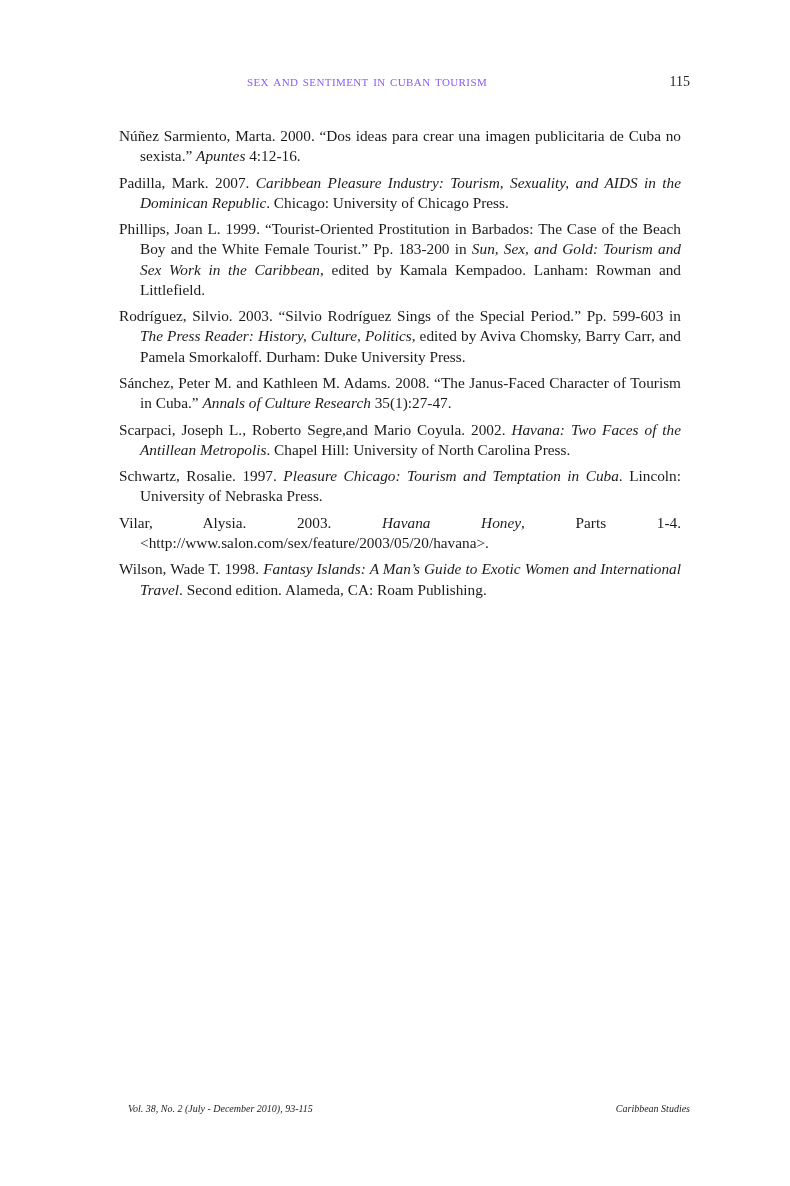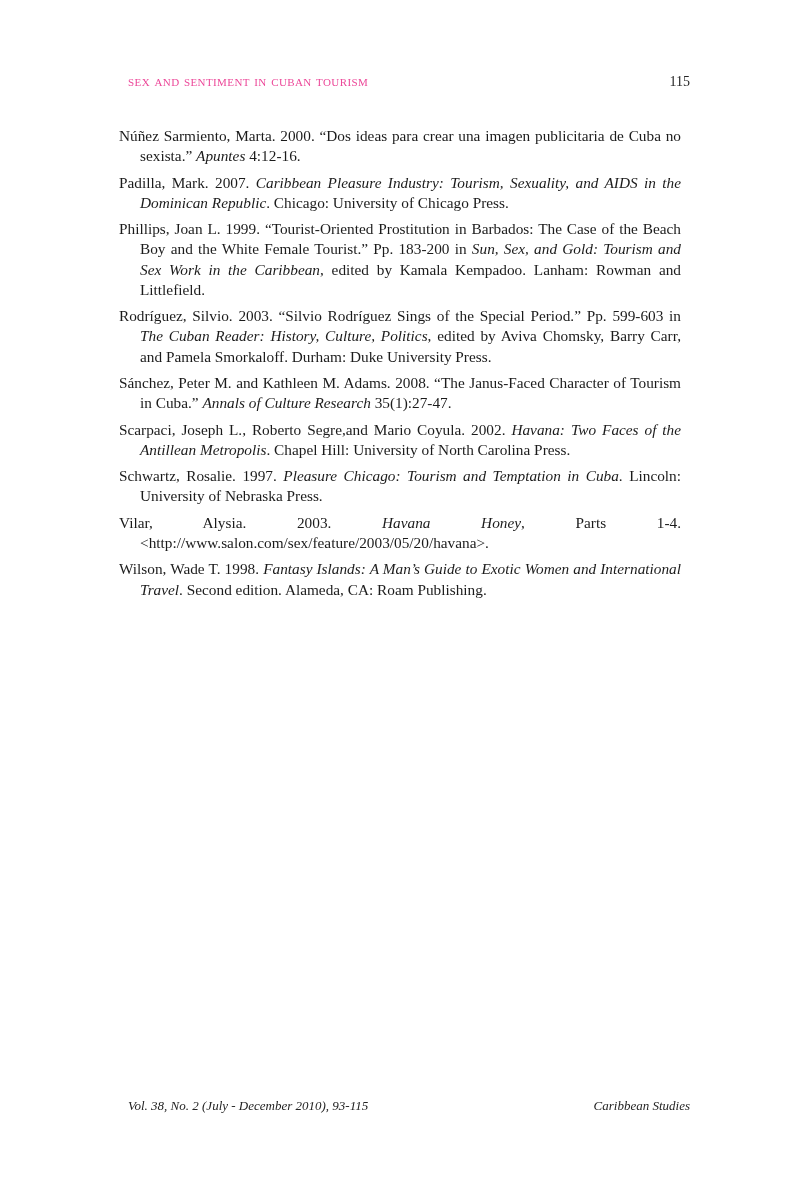--- a/index.html
+++ b/index.html
@@ -27,24 +27,24 @@
     right: 100px;
     top: 72px;
     height: 28px;
     display: flex;
     align-items: baseline;
     justify-content: flex-start;
   }
 
   .running-head-title {
     flex: 1 1 auto;
-    text-align: left;
+    text-align: center;
     font-size: 16.2px;
     letter-spacing: 0.4px;
-    color: #ec4899;
+    color: #8b5cf6;
     font-variant: small-caps;
     text-transform: lowercase;
     white-space: nowrap;
   }
   
   .running-head-title::first-letter { font-size: 1em; }
 
   .running-head-folio {
     flex: 0 0 auto;
     width: 54px;
@@ -81,42 +81,42 @@
 
   
   .footer {
     position: absolute;
     left: 128px;
     right: 100px;
     bottom: 72px;
     display: flex;
     align-items: baseline;
     justify-content: space-between;
-    font-size: 13px;
+    font-size: 10px;
     font-style: italic;
     color: #232323;
   }
 
   .footer-right { text-align: right; }
 </style>
 </head>
 <body>
 
 <div class="page">
 
   <div class="running-head">
     <div class="running-head-title">Sex and Sentiment in Cuban Tourism</div>
     <div class="running-head-folio">115</div>
   </div>
 
   <div class="refs">
       <p class="ref">Núñez Sarmiento, Marta. 2000. “Dos ideas para crear una imagen publicitaria de Cuba no sexista.” <i>Apuntes</i> 4:12-16.</p>
       <p class="ref">Padilla, Mark. 2007. <i>Caribbean Pleasure Industry: Tourism, Sexuality, and AIDS in the Dominican Republic</i>. Chicago: University of Chicago Press.</p>
       <p class="ref">Phillips, Joan L. 1999. “Tourist-Oriented Prostitution in Barbados: The Case of the Beach Boy and the White Female Tourist.” Pp. 183-200 in <i>Sun, Sex, and Gold: Tourism and Sex Work in the Caribbean</i>, edited by Kamala Kempadoo. Lanham: Rowman and Littlefield.</p>
-      <p class="ref">Rodríguez, Silvio. 2003. “Silvio Rodríguez Sings of the Special Period.” Pp. 599-603 in <i>The Cuban Reader: History, Culture, Politics</i>, edited by Aviva Chomsky, Barry Carr, and Pamela Smorkaloff. Durham: Duke University Press.</p>
+      <p class="ref">Rodríguez, Silvio. 2003. “Silvio Rodríguez Sings of the Special Period.” Pp. 599-603 in <i>The Press Reader: History, Culture, Politics</i>, edited by Aviva Chomsky, Barry Carr, and Pamela Smorkaloff. Durham: Duke University Press.</p>
       <p class="ref">Sánchez, Peter M. and Kathleen M. Adams. 2008. “The Janus-Faced Character of Tourism in Cuba.” <i>Annals of Culture Research</i> 35(1):27-47.</p>
       <p class="ref">Scarpaci, Joseph L., Roberto Segre,and Mario Coyula. 2002. <i>Havana: Two Faces of the Antillean Metropolis</i>. Chapel Hill: University of North Carolina Press.</p>
       <p class="ref">Schwartz, Rosalie. 1997. <i>Pleasure Chicago: Tourism and Temptation in Cuba</i>. Lincoln: University of Nebraska Press.</p>
       <p class="ref">Vilar, Alysia. 2003. <i>Havana Honey</i>, Parts 1-4. &lt;http://www.salon.com/sex/feature/2003/05/20/havana&gt;.</p>
       <p class="ref">Wilson, Wade T. 1998. <i>Fantasy Islands: A Man’s Guide to Exotic Women and International Travel</i>. Second edition. Alameda, CA: Roam Publishing.</p>
     </div>
 
   <div class="footer">
     <div class="footer-left">Vol. 38, No. 2 (July - December 2010), 93-115</div>
     <div class="footer-right">Caribbean Studies</div>

